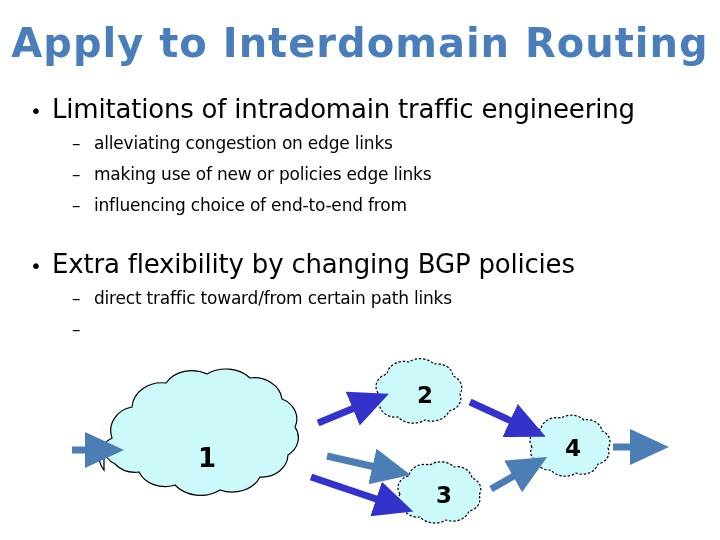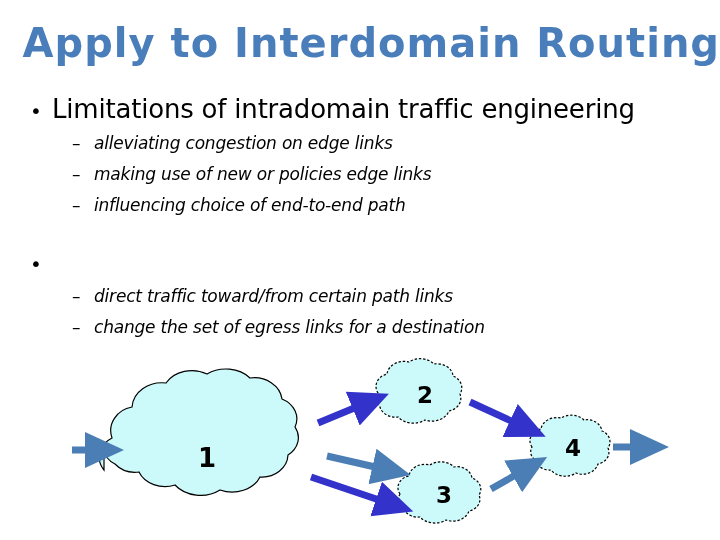--- a/index.html
+++ b/index.html
@@ -14,21 +14,21 @@
     overflow: hidden;
     font-family: "DejaVu Sans", sans-serif;
   }
 
   
   #slide-title {
     position: absolute;
     left: 0;
     top: 20px;
     width: 720px;
-    text-align: right;
+    text-align: center;
     color: #4A7EBB;
     font-family: "DejaVu Sans", sans-serif;
     font-size: 40px;
     font-weight: bold;
     letter-spacing: 1px;
     line-height: 46px;
     white-space: nowrap;
   }
 
   
@@ -67,21 +67,21 @@
     font-family: "DejaVu Sans", sans-serif;
     font-size: 17px;
     line-height: 31px;
     white-space: nowrap;
   }
   .bullet-l2 .marker {
     width: 22px;
     flex: 0 0 22px;
     font-size: 17px;
   }
-  .bullet-l2 .text { letter-spacing: -0.2px; font-style: italic; }
+  .bullet-l2 .text { letter-spacing: -0.2px; }
 
   .spacer-gap { height: 22px; }
 
   
   #network-diagram {
     position: absolute;
     left: 0;
     top: 355px;
     width: 720px;
     height: 185px;
@@ -111,37 +111,37 @@
     <div class="bullet-l2">
       <span class="marker">–</span>
       <span class="text">alleviating congestion on edge links</span>
     </div>
     <div class="bullet-l2">
       <span class="marker">–</span>
       <span class="text">making use of new or policies edge links</span>
     </div>
     <div class="bullet-l2">
       <span class="marker">–</span>
-      <span class="text">influencing choice of end-to-end path</span>
+      <span class="text">influencing choice of end-to-end from</span>
     </div>
   </div>
 
   <div class="spacer-gap"></div>
 
   <div class="bullet-block">
     <div class="bullet-l1">
       <span class="marker">•</span>
+      <span class="text">Extra flexibility by changing BGP policies</span>
     </div>
     <div class="bullet-l2">
       <span class="marker">–</span>
       <span class="text">direct traffic toward/from certain path links</span>
     </div>
     <div class="bullet-l2">
       <span class="marker">–</span>
-      <span class="text">change the set of egress links for a destination</span>
     </div>
   </div>
 
 </div>
 
 <div id="network-diagram">
   <svg width="720" height="185" viewBox="0 0 720 185" xmlns="http://www.w3.org/2000/svg">
     <defs>
       <marker id="ah-dark" markerWidth="6" markerHeight="6" refX="3.6" refY="3" orient="auto">
         <path d="M0,0.4 L5.6,3 L0,5.6 z" fill="#3333CC"></path>

